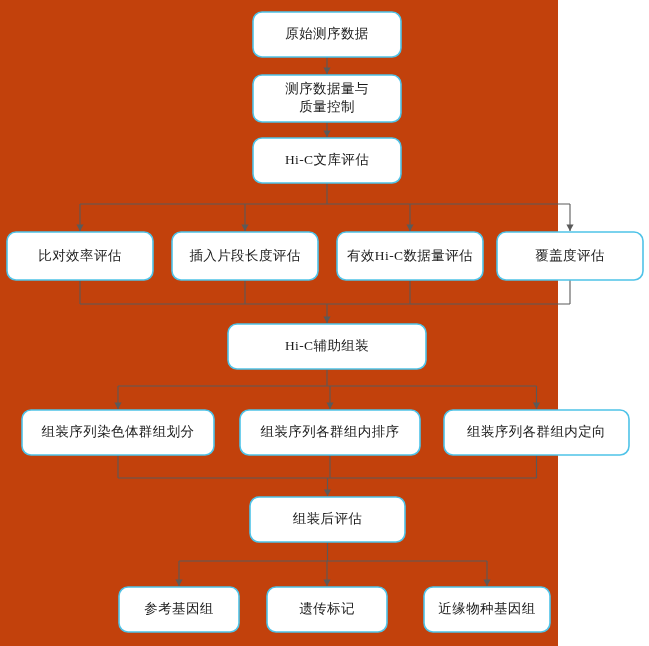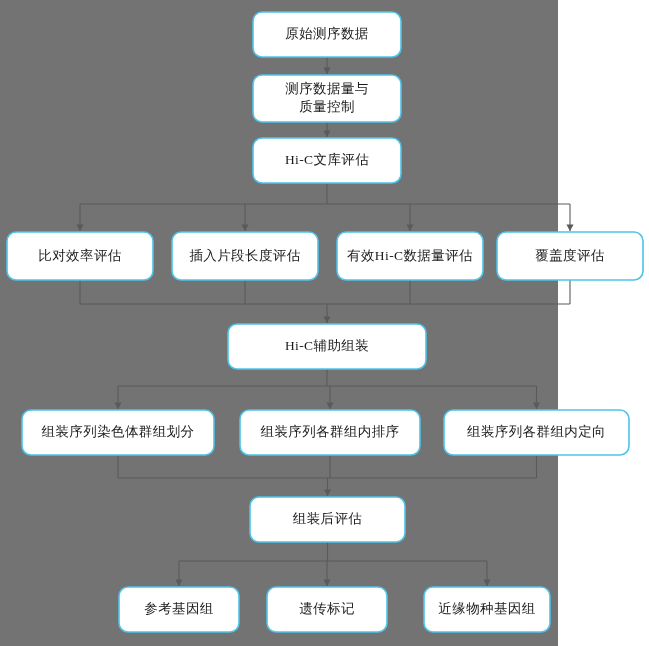--- a/index.html
+++ b/index.html
@@ -10,21 +10,21 @@
   body {
     width: 649px;
     height: 646px;
     font-family: "Liberation Serif", "DejaVu Serif", serif;
     overflow: hidden;
   }
   #flowchart-root {
     position: relative;
     width: 558px;
     height: 646px;
-    background: #737373;
+    background: #c2410c;
   }
   svg.diagram {
     position: absolute;
     left: 0;
     top: 0;
     width: 649px;
     height: 646px;
     display: block;
   }
   .node-rect {

